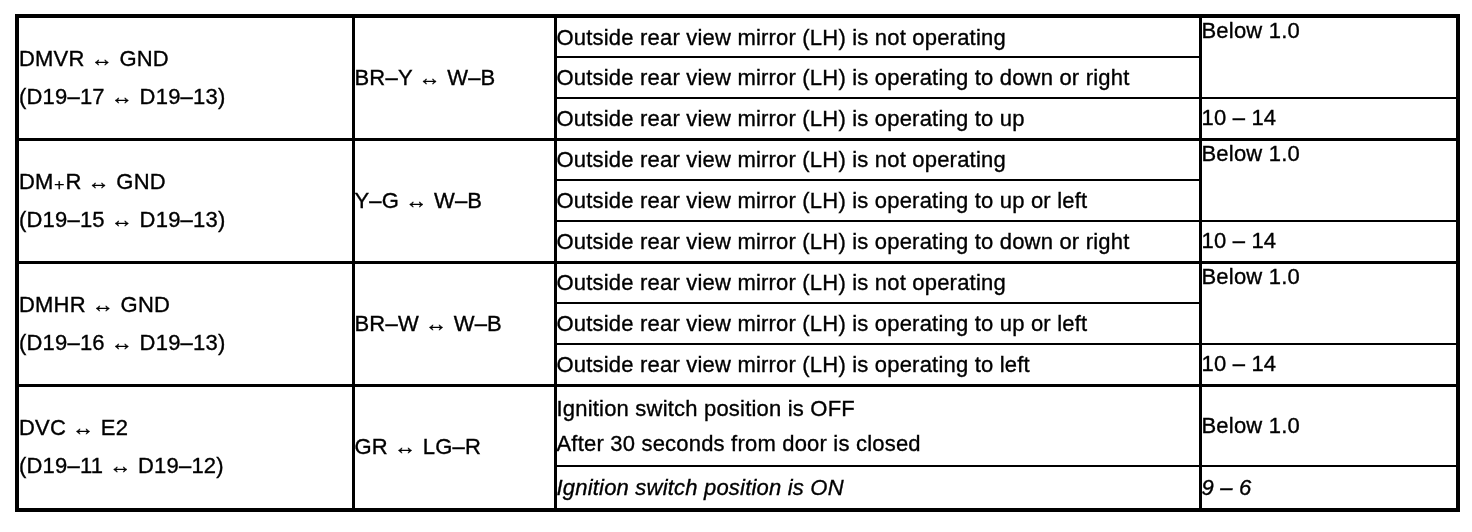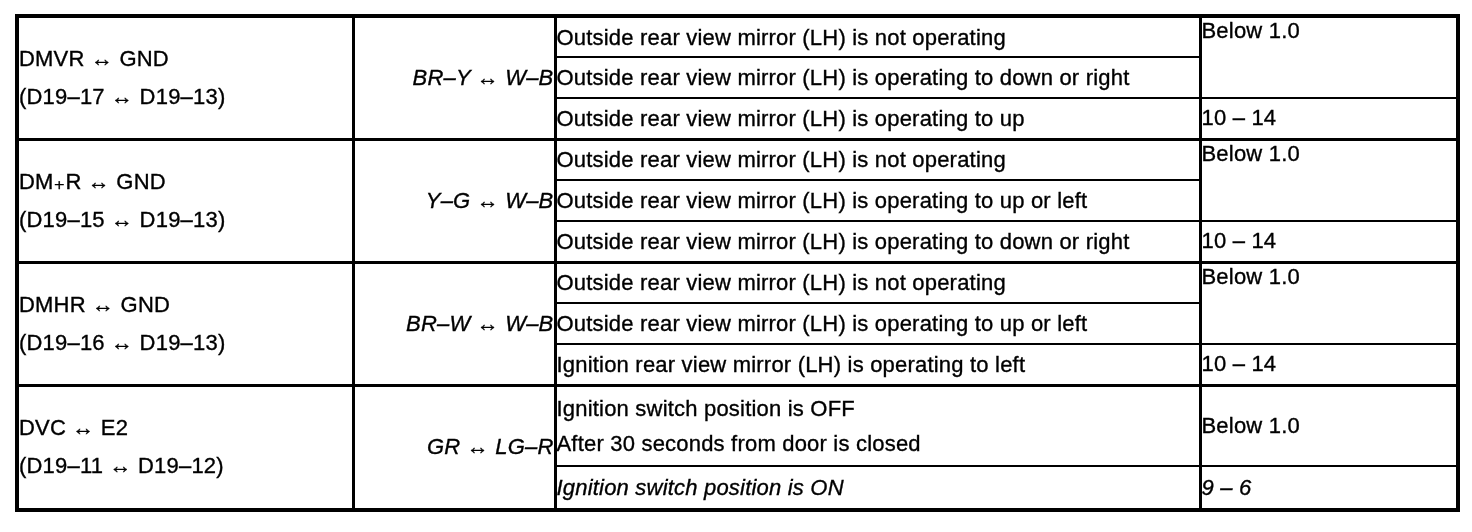--- a/index.html
+++ b/index.html
@@ -29,21 +29,21 @@
     overflow: hidden;
   }
   .spec-table tbody { border-top: 3px solid #000; }
   .spec-table tr { height: 41px; }
   .grp4 tr.r-tall { height: 81px; }
   .grp4 tr.r-short { height: 44px; font-style: italic; }
 
   .terminal { padding-left: 13px; vertical-align: middle; }
   .terminal .t-line { line-height: 38px; white-space: nowrap; }
 
-  .wire { text-align: right; vertical-align: middle; white-space: nowrap; font-style: italic; }
+  .wire { text-align: left; vertical-align: middle; white-space: nowrap; }
 
   .cond { padding-left: 9px; vertical-align: middle; }
   .cond .c-line { line-height: 35px; white-space: nowrap; }
 
   .val { text-align: left; vertical-align: middle; white-space: nowrap; }
   .val-top { vertical-align: top; padding-top: 7px; }
 </style>
 </head>
 <body>
 
@@ -118,21 +118,21 @@
         </td>
         <td class="val val-top" rowspan="2">Below 1.0</td>
       </tr>
       <tr>
         <td class="cond">
           <div class="c-line">Outside rear view mirror (LH) is operating to up or left</div>
         </td>
       </tr>
       <tr>
         <td class="cond">
-          <div class="c-line">Ignition rear view mirror (LH) is operating to left</div>
+          <div class="c-line">Outside rear view mirror (LH) is operating to left</div>
         </td>
         <td class="val">10 – 14</td>
       </tr>
     </tbody>
 
     <tbody class="grp grp4">
       <tr class="r-tall">
         <td class="terminal" rowspan="2">
           <div class="t-line">DVC ↔ E2</div>
           <div class="t-line">(D19–11 ↔ D19–12)</div>

